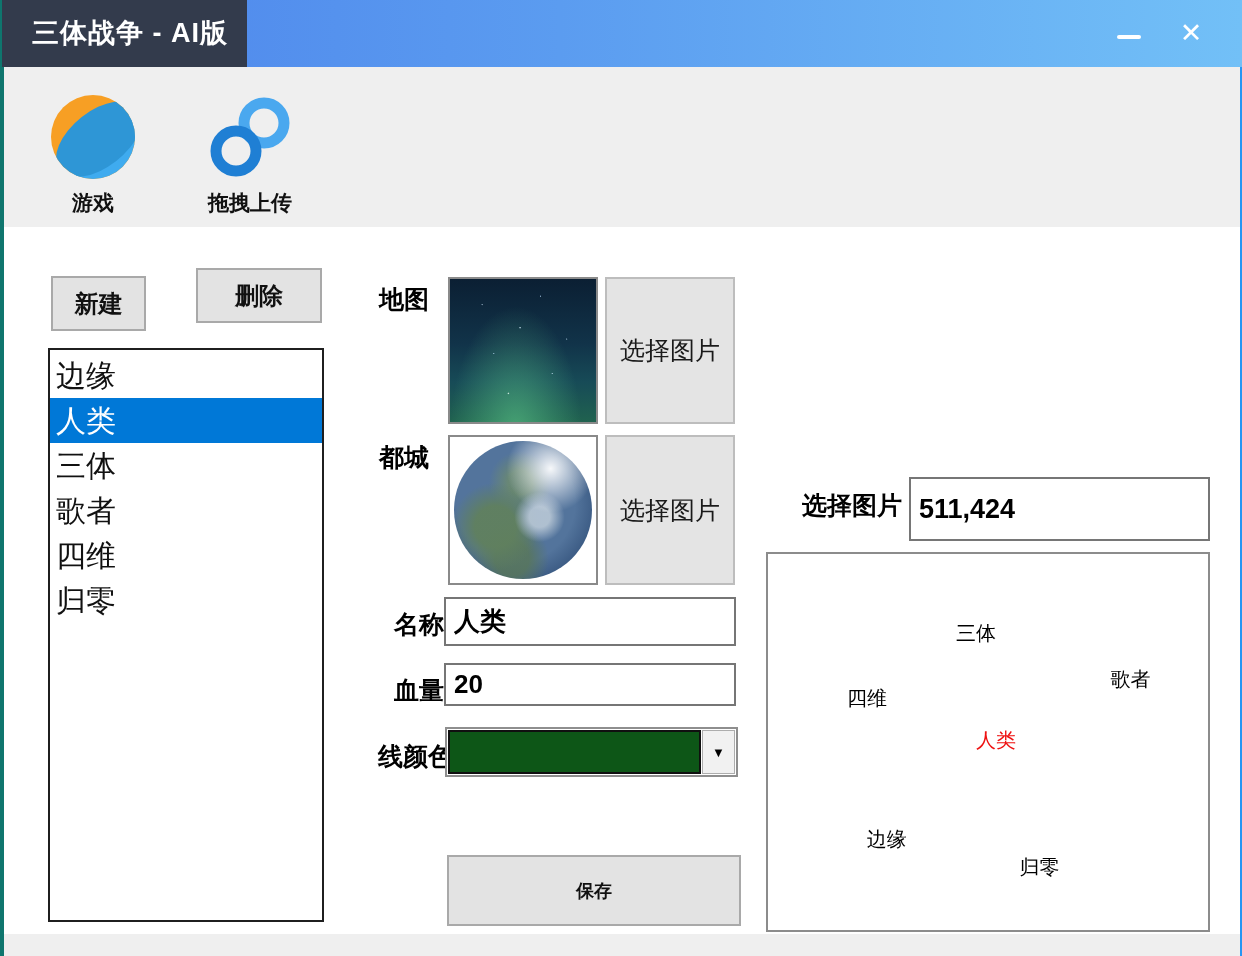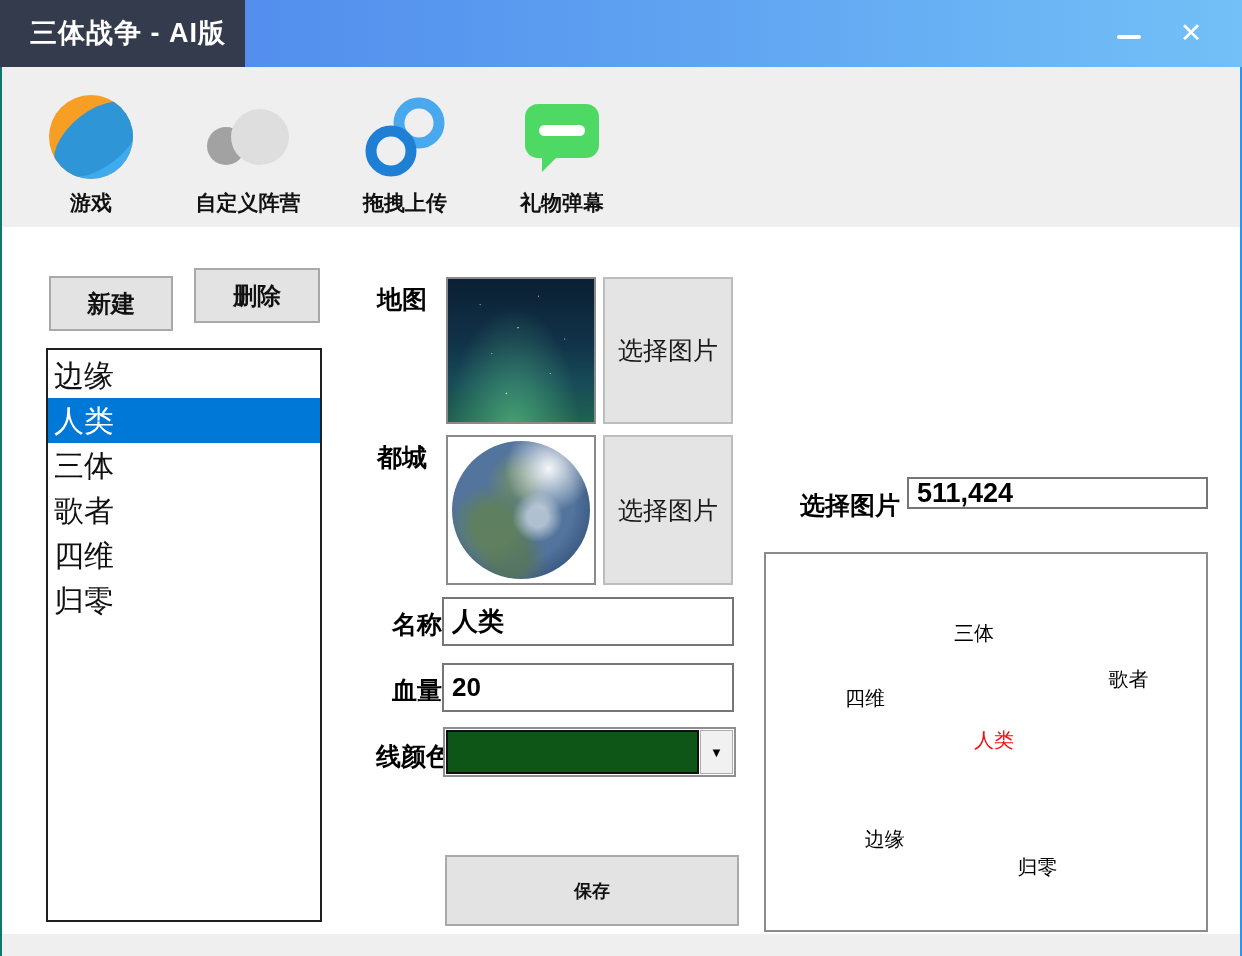--- a/index.html
+++ b/index.html
@@ -1,19 +1,19 @@
 <!DOCTYPE html>
 <html><head>
 <meta charset="utf-8">
 <style>
   * { margin:0; padding:0; box-sizing:border-box; }
   html,body { width:1242px; height:956px; }
   body { font-family:"Liberation Sans","DejaVu Sans",sans-serif; background:#ffffff; position:relative; overflow:hidden; }
 
-  .window { position:absolute; inset:0; background:#ffffff; border-left:2px solid #0f766e; border-right:2px solid #2596f3; }
+  .window { position:absolute; inset:0; background:#ffffff; border-left:4px solid #0f766e; border-right:2px solid #2596f3; }
 
   
   .titlebar { position:absolute; left:-2px; right:-2px; top:0; height:67px;
     background:linear-gradient(90deg,#4c83eb 0%, #5b9cf0 45%, #72c0f7 100%); }
   .title-box { position:absolute; left:0; top:0; width:245px; height:67px; background:#333b4c;
     color:#ffffff; font-size:27px; font-weight:bold; line-height:67px; padding-left:30px; letter-spacing:1px; }
   .tb-controls { position:absolute; right:36px; top:0; height:67px; display:flex; align-items:center; gap:32px; }
   .tb-btn { color:#ffffff; width:30px; text-align:center; cursor:default; }
   .min-glyph { display:inline-block; width:24px; height:4px; background:#ffffff; border-radius:2px; }
   .close-glyph { font-size:27px; font-weight:bold; line-height:1; }
@@ -120,45 +120,30 @@
 
   <div class="toolbar">
     <div class="tool-item">
       <div class="tool-icon-box">
           <div class="game-sphere"></div>
         </div>
       <div class="tool-label">游戏</div>
     </div>
     <div class="tool-item">
       <div class="tool-icon-box">
-        <div class="clouds">
-            <span class="c-small"></span>
-            <span class="c-big"></span>
-          </div>
-      </div>
-      <div class="tool-label">自定义阵营</div>
-    </div>
-    <div class="tool-item">
-      <div class="tool-icon-box">
         <svg width="86" height="86" viewBox="0 0 86 86">
           <circle cx="57" cy="29" r="20" fill="none" stroke="#4aa8ef" stroke-width="11"></circle>
           <circle cx="29" cy="57" r="20" fill="none" stroke="#1f7fd4" stroke-width="11"></circle>
         </svg>
       </div>
       <div class="tool-label">拖拽上传</div>
     </div>
-    <div class="tool-item">
-      <div class="tool-icon-box">
-          <div class="bubble"></div>
-        </div>
-      <div class="tool-label">礼物弹幕</div>
-    </div>
   </div>
 
-  <div class="btn" style="left:47px; top:276px; width:124px; height:55px;">新建</div>
+  <div class="btn" style="left:47px; top:276px; width:95px; height:55px;">新建</div>
   <div class="btn" style="left:192px; top:268px; width:126px; height:55px;">删除</div>
 
   <div class="listbox">
     <div class="list-item">边缘</div>
     <div class="list-item selected">人类</div>
     <div class="list-item">三体</div>
     <div class="list-item">歌者</div>
     <div class="list-item">四维</div>
     <div class="list-item">归零</div>
   </div>
@@ -170,35 +155,35 @@
   <div class="form-label" style="left:375px; top:441px;">都城</div>
   <div class="img-frame earth-frame">
       <div class="earth"></div>
     </div>
   <div class="choose-btn" style="left:601px; top:435px; width:130px; height:150px;">选择图片</div>
 
   <div class="form-label" style="left:390px; top:608px;">名称</div>
   <input class="text-input" style="left: 440px; top: 597px; width: 292px; height: 49px;" value="人类">
 
   <div class="form-label" style="left:390px; top:674px;">血量</div>
-  <input class="text-input" style="left: 440px; top: 663px; width: 292px; height: 49px;" value="20">
+  <input class="text-input" style="left: 440px; top: 663px; width: 292px; height: 43px;" value="20">
 
   <div class="form-label" style="left:374px; top:740px;">线颜色</div>
   <div class="combo">
     <div class="combo-swatch" style="background-color: rgb(13, 86, 23);"></div>
     <div class="combo-btn">
         <span>▼</span>
       </div>
   </div>
 
   <div class="btn" style="left:443px; top:855px; width:294px; height:71px; font-size:18px;">保存</div>
 
 
   <div class="form-label" style="left:798px; top:489px;">选择图片</div>
-  <input class="text-input" style="left: 905px; top: 477px; width: 301px; height: 32px; font-size: 27px;" value="511,424">
+  <input class="text-input" style="left: 905px; top: 477px; width: 301px; height: 64px; font-size: 27px;" value="511,424">
 
   <div class="minimap">
     <span class="map-faction" style="left: 47.3%; top: 21.1%; color: rgb(0, 0, 0);">三体</span>
     <span class="map-faction" style="left: 82.4%; top: 33.2%; color: rgb(0, 0, 0);">歌者</span>
     <span class="map-faction" style="left: 22.5%; top: 38.4%; color: rgb(0, 0, 0);">四维</span>
     <span class="map-faction" style="left: 51.8%; top: 49.5%; color: rgb(238, 17, 17);">人类</span>
     <span class="map-faction" style="left: 27%; top: 75.8%; color: rgb(0, 0, 0);">边缘</span>
     <span class="map-faction" style="left: 61.7%; top: 83.2%; color: rgb(0, 0, 0);">归零</span>
   </div>
 

